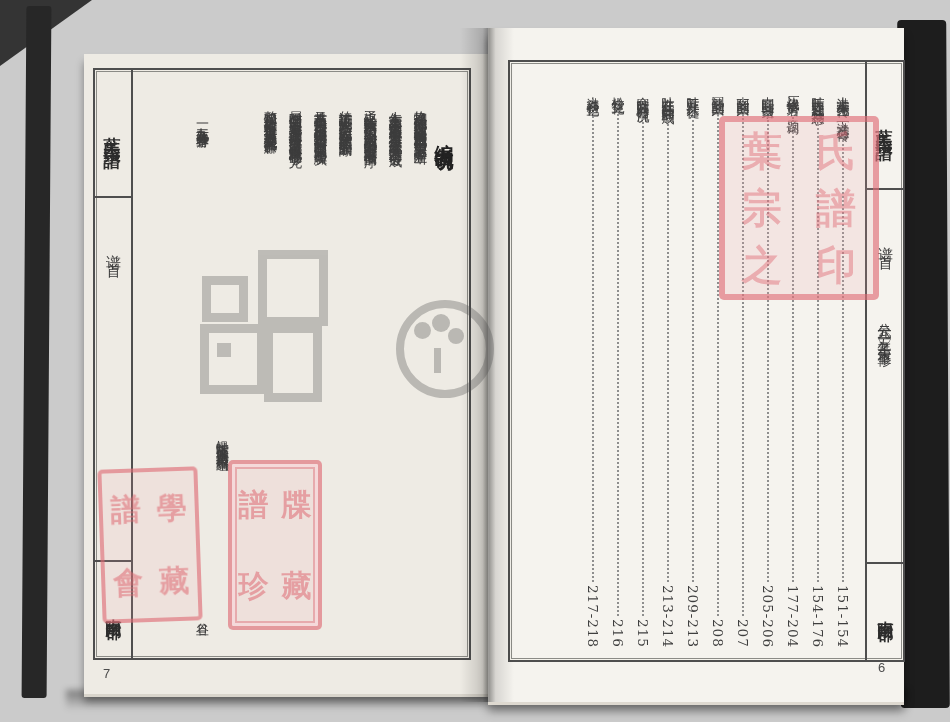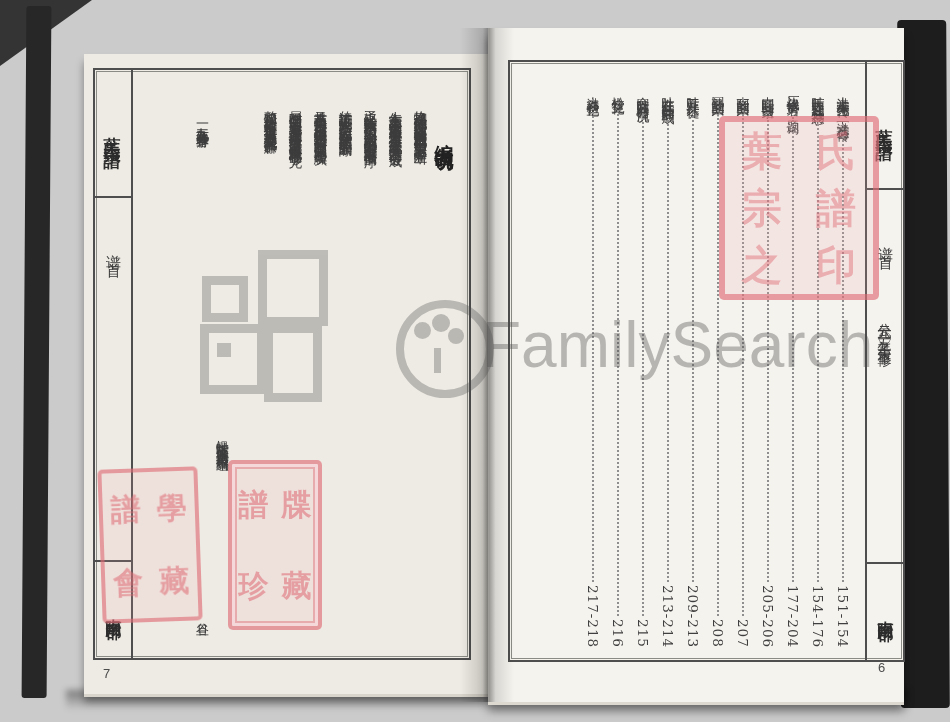--- a/index.html
+++ b/index.html
@@ -237,15 +237,14 @@
     <span class="g2i"></span>
     <span class="g g3"></span>
     <span class="g g4"></span>
   </div>
   <div class="wm wm-tree">
     <i class="trunk"></i>
     <i class="leaf1"></i>
     <i class="leaf2"></i>
     <i class="leaf3"></i>
   </div>
-  <div class="wm wm-text">FamilySearch</div>
 
 </div>
 
 </body></html>

